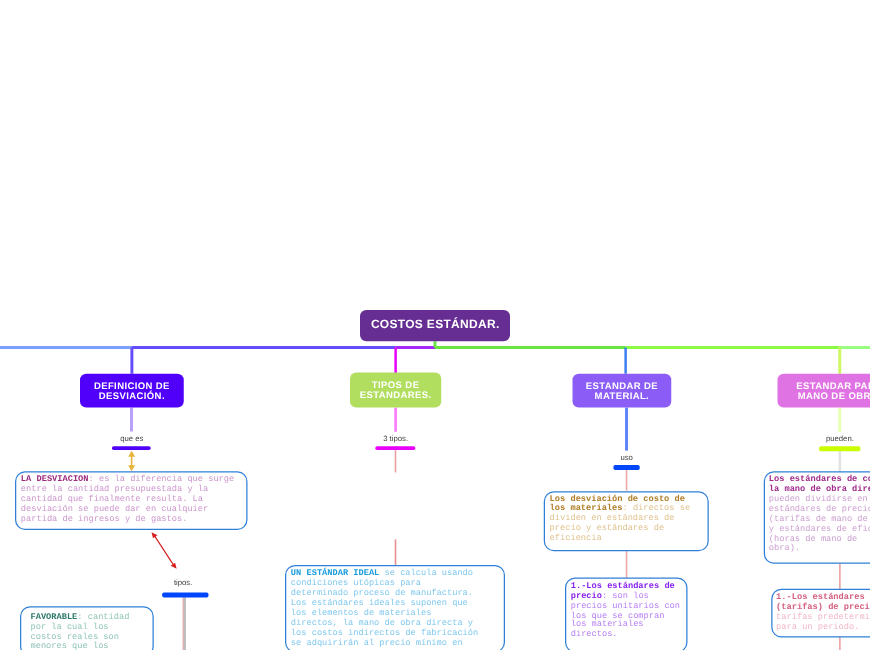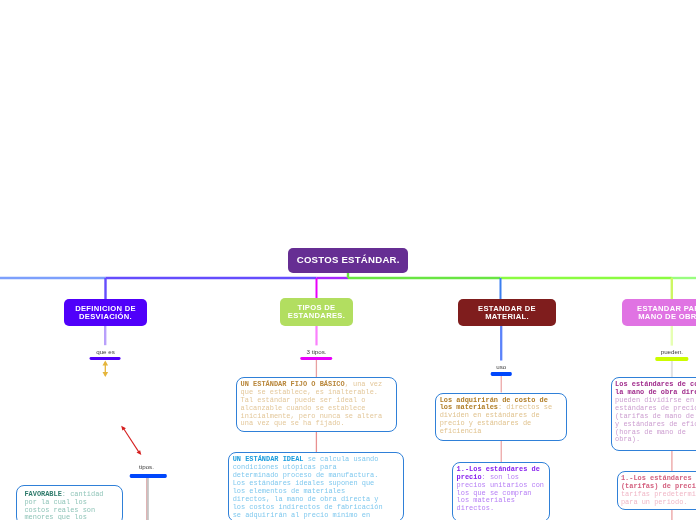--- a/index.html
+++ b/index.html
@@ -83,21 +83,21 @@
   </div>
 
   <div class="node lvl1" style="left:64px;top:299px;width:83px;height:27px;background:#5000fa;">
     <span>DEFINICION DE
 DESVIACIÓN.</span>
   </div>
   <div class="node lvl1" style="left:280px;top:298px;width:73px;height:28px;background:#b2de60;align-items:center;">
     <span>TIPOS DE
 ESTANDARES.</span>
   </div>
-  <div class="node lvl1" style="left:458px;top:299px;width:98px;height:27px;background:#7f1d1d;">
+  <div class="node lvl1" style="left:458px;top:299px;width:79px;height:27px;background:#8b5cf6;">
     <span>ESTANDAR DE
 MATERIAL.</span>
   </div>
   <div class="node lvl1" style="left:622px;top:299px;width:99px;height:27px;background:#e073e3;">
     <span>ESTANDAR PARA
 MANO DE OBRA.</span>
   </div>
 
   <div class="conn-label" style="left:105.5px;top:348px;">que es</div>
   <div class="bar" style="left:105.25px;top:356.8px;width:30.9px;background:#5000fa;"></div>
@@ -107,43 +107,42 @@
 
   <div class="conn-label" style="left:501.3px;top:363px;">uso</div>
   <div class="bar" style="left:501.25px;top:372.2px;width:20.5px;background:#0047fc;"></div>
 
   <div class="conn-label" style="left:671.9px;top:348px;">pueden.</div>
   <div class="bar" style="left:671.9px;top:357px;width:33.4px;background:#ccfc00;"></div>
 
   <div class="conn-label" style="left:146.5px;top:462.6px;">tipos.</div>
   <div class="bar" style="left:148px;top:474px;width:36.5px;background:#0047fc;"></div>
 
+  <div class="tbox" style="left:12.3px;top:377px;width:185.3px;height:46.5px;"><span class="hd" style="color: rgb(156, 43, 127);">LA DESVIACION</span><span class="bd" style="color: rgb(204, 150, 204);">: es la diferencia que surge
+entre la cantidad presupuestada y la
+cantidad que finalmente resulta. La
+desviación se puede dar en cualquier
+partida de ingresos y de gastos.</span></div>
 
   <div class="tbox" style="left:16.3px;top:484.7px;width:106.9px;height:40px;padding-left:7.1px;padding-top:5px;"><span class="hd" style="color: rgb(46, 122, 107);">FAVORABLE</span><span class="bd" style="color: rgb(143, 196, 184); text-align: right;">: cantidad
 por la cual los
 costos reales son
 menores que los</span></div>
 
-  <div class="tbox" style="left:236.2px;top:376.9px;width:160.6px;height:54.9px;"><span class="hd" style="color: rgb(184, 134, 58);">UN ESTÁNDAR FIJO O BÁSICO</span><span class="bd" style="color: rgb(227, 199, 154);">, una vez
-que se establece, es inalterable.
-Tal estándar puede ser ideal o
-alcanzable cuando se establece
-inicialmente, pero nunca se altera
-una vez que se ha fijado.</span></div>
 
   <div class="tbox" style="left:228.3px;top:452.2px;width:175.5px;height:70px;"><span class="hd" style="color: rgb(26, 156, 221);">UN ESTÁNDAR IDEAL</span><span class="bd" style="color: rgb(127, 200, 238);"> se calcula usando
 condiciones utópicas para
 determinado proceso de manufactura.
 Los estándares ideales suponen que
 los elementos de materiales
 directos, la mano de obra directa y
 los costos indirectos de fabricación
 se adquirirán al precio mínimo en</span></div>
 
-  <div class="tbox" style="left:435.3px;top:392.5px;width:131.6px;height:48.5px;"><span class="hd" style="color: rgb(176, 125, 38);">Los adquirirán de costo de
+  <div class="tbox" style="left:435.3px;top:392.5px;width:131.6px;height:48.5px;"><span class="hd" style="color: rgb(176, 125, 38);">Los desviación de costo de
 los materiales</span><span class="bd" style="color: rgb(224, 194, 141);">: directos se
 dividen en estándares de
 precio y estándares de
 eficiencia</span></div>
 
   <div class="tbox" style="left:452.2px;top:461.8px;width:98.2px;height:60px;"><span class="hd" style="color: rgb(136, 34, 238);">1.-Los estándares de
 precio</span><span class="bd" style="color: rgb(182, 126, 245);">: son los
 precios unitarios con
 los que se compran
 los materiales

